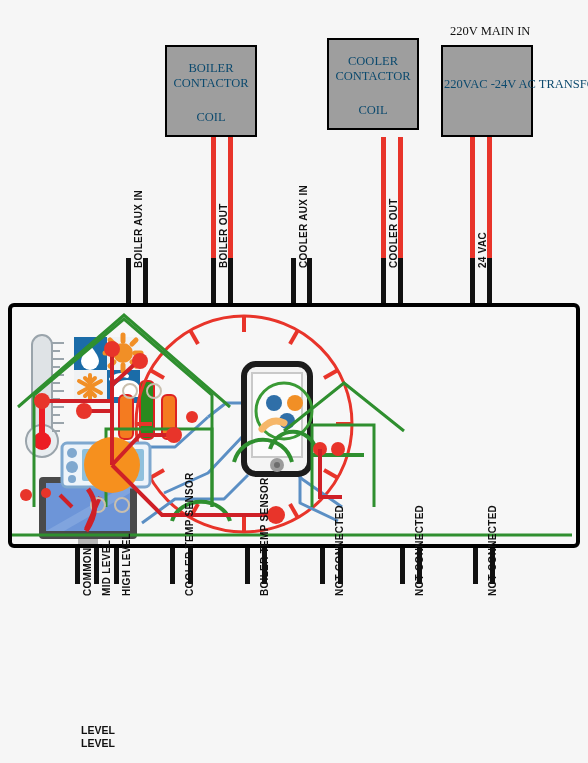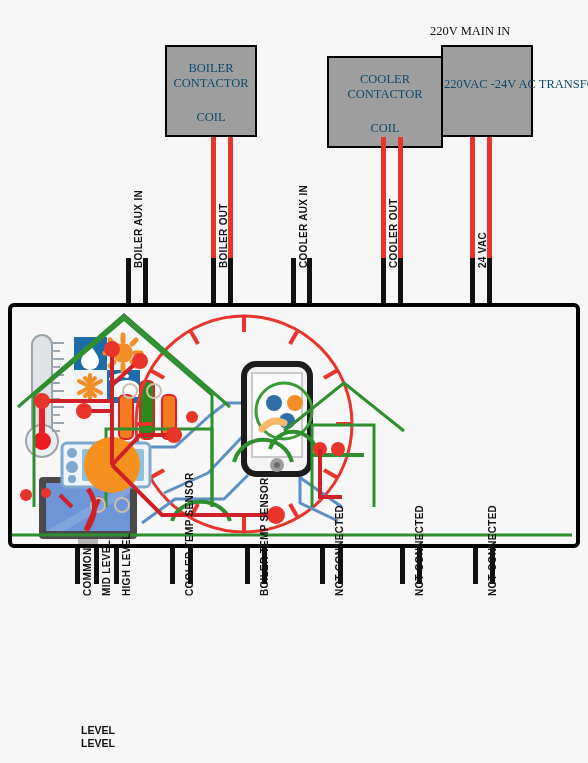--- a/index.html
+++ b/index.html
@@ -78,31 +78,31 @@
     box-sizing:border-box;
     overflow:hidden;
   }
   #art{position:absolute;left:0;top:0;width:564px;height:237px;}
 </style>
 </head>
 <body>
 
 <div id="stage">
 
-  <div class="maininlabel" style="left:430px;top:24px;">220V MAIN IN</div>
+  <div class="maininlabel" style="left:450px;top:24px;">220V MAIN IN</div>
 
   <div id="devices">
       <div class="devbox" style="left: 165px; top: 45px; width: 92px; height: 92px;">
         <div class="dev-title">
           <div>BOILER</div>
           <div>CONTACTOR</div>
         </div>
         <div class="dev-sub">COIL</div>
       </div>
-      <div class="devbox" style="left: 327px; top: 56px; width: 116px; height: 92px;">
+      <div class="devbox" style="left: 327px; top: 38px; width: 92px; height: 92px;">
         <div class="dev-title">
           <div>COOLER</div>
           <div>CONTACTOR</div>
         </div>
         <div class="dev-sub">COIL</div>
       </div>
       <div class="devbox overflow" style="left: 441px; top: 45px; width: 92px; height: 92px;">
         <div class="dev-title">220VAC -24V AC TRANSFORMER</div>
       </div>
     </div>

